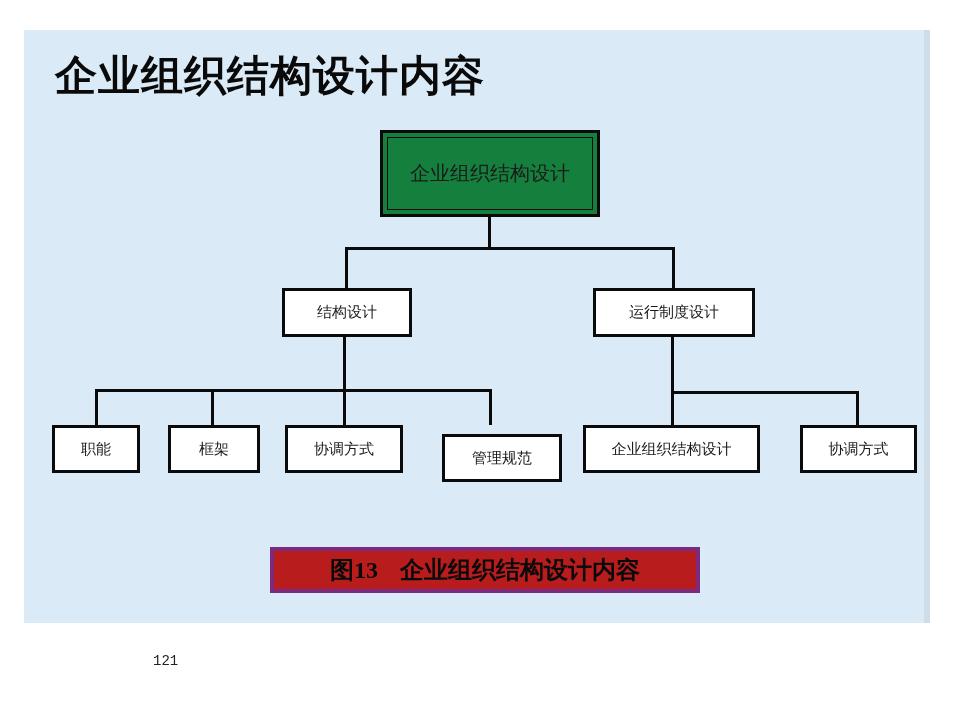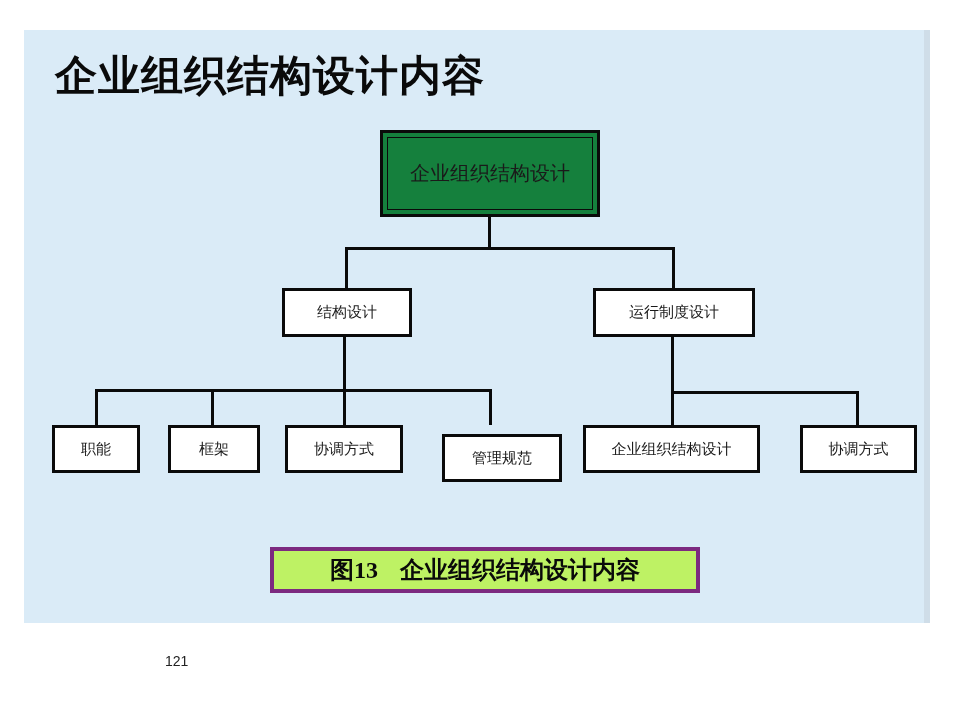--- a/index.html
+++ b/index.html
@@ -58,35 +58,35 @@
     white-space: nowrap;
   }
   .line {
     position: absolute;
     background: #0a0a0a;
   }
   .caption {
     position: absolute;
     left: 270px; top: 547px;
     width: 430px; height: 46px;
-    background: #bef264;
+    background: #b91c1c;
     border: 4px solid #7c2a80;
     display: flex;
     align-items: center;
     justify-content: center;
     font-weight: bold;
     font-size: 24px;
     color: #0a0a0a;
     white-space: nowrap;
   }
   .caption .fig-label { margin-right: 22px; }
   .page-number {
     position: absolute;
-    left: 165px; top: 653px;
-    font-family: Liberation Sans, sans-serif;
+    left: 153px; top: 653px;
+    font-family: Liberation Mono, monospace;
     font-size: 14px;
     color: #222222;
   }
 </style>
 </head>
 <body>
 
 <div class="page">
 
   <div class="panel"></div>

